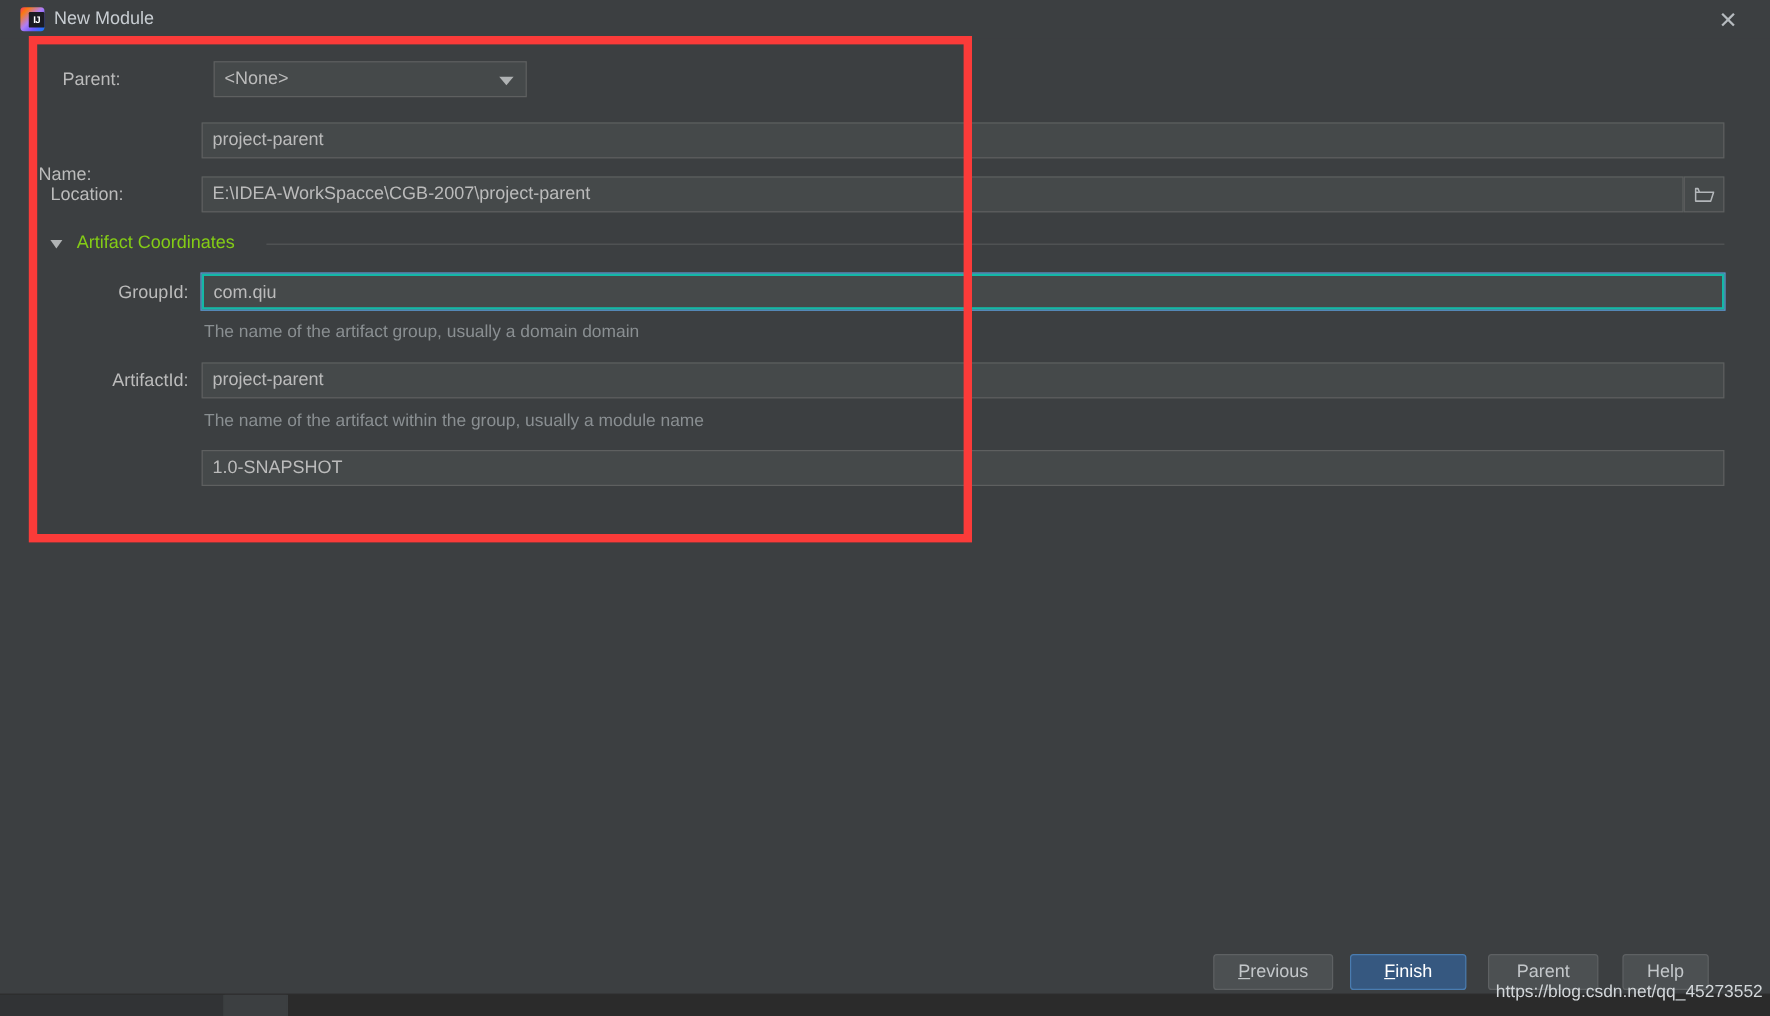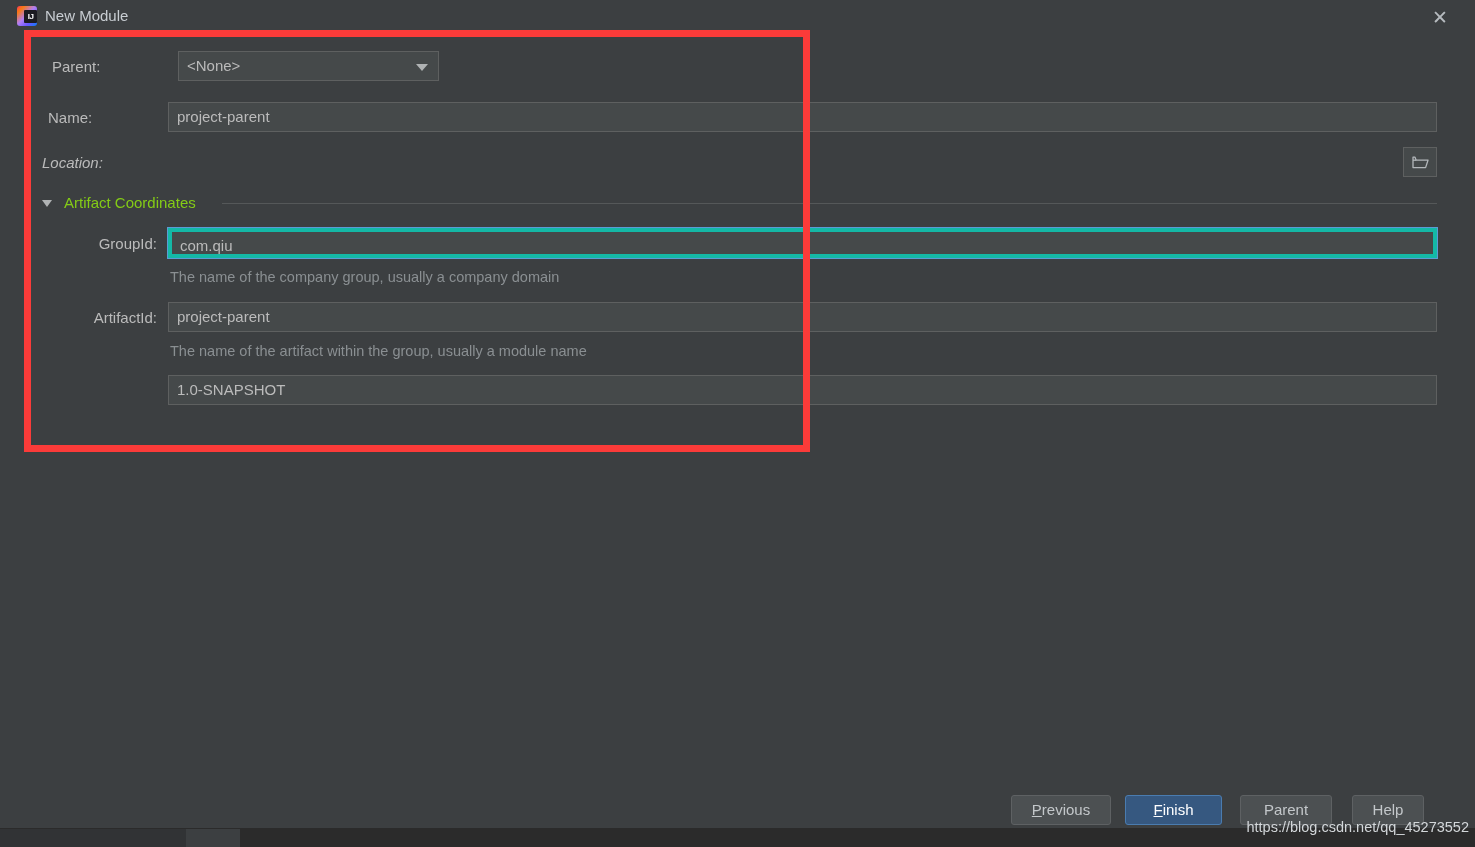--- a/index.html
+++ b/index.html
@@ -39,21 +39,21 @@
 
   
   .form{position:absolute;left:0;top:40px;width:1475px;}
   .row{position:absolute;left:0;width:1475px;height:32px;}
   .lbl{position:absolute;font-size:15px;color:#bbbbbb;line-height:32px;white-space:nowrap;}
   .lbl-r{text-align:right;}
 
   .fld{position:absolute;height:30px;background:#45494a;border:1px solid #5e6060;
        box-sizing:border-box;color:#bbbbbb;font-size:15px;line-height:28px;padding:0 8px;
        white-space:nowrap;overflow:hidden;}
-  .fld.focused{border:4px solid #14b8a6;outline:1px solid #5b9bd5;}
+  .fld.focused{border:2px solid #14b8a6;outline:1px solid #5b9bd5;}
   .combo{position:absolute;height:30px;width:261px;background:#45494a;border:1px solid #5e6060;
          box-sizing:border-box;color:#bbbbbb;font-size:15px;line-height:28px;padding:0 8px;}
   .combo-arrow{position:absolute;right:10px;top:12px;width:0;height:0;
                border-left:6px solid transparent;border-right:6px solid transparent;border-top:7px solid #b0b3b4;}
   .browse{position:absolute;width:34px;height:30px;background:#45494a;border:1px solid #5e6060;
           box-sizing:border-box;display:flex;align-items:center;justify-content:center;}
   .hint{position:absolute;font-size:14.5px;color:#8a8f92;line-height:20px;white-space:nowrap;}
 
   .section{position:absolute;left:42px;width:1395px;height:20px;}
   .sect-tri{position:absolute;left:0;top:7px;width:0;height:0;
@@ -114,45 +114,46 @@
 
       <div class="row" style="top:11px;margin-left:10px;">
         <div class="lbl" style="left:42px;">Parent:</div>
         <div class="combo" style="left:168px;">
           <span>&lt;None&gt;</span>
           <span class="combo-arrow"></span>
         </div>
       </div>
 
       <div class="row" style="top:62px;">
-        <div class="lbl" style="left:48px;">Name:</div>
+        <div class="lbl" style="left:32px;margin-top:28px;">Name:</div>
         <div class="fld" style="left:168px;width:1269px;">project-parent</div>
       </div>
 
-      <div class="row" style="top:107px;font-style:italic;">
+      <div class="row" style="top:107px;">
         <div class="lbl" style="left:42px;">Location:</div>
+        <div class="fld" style="left:168px;width:1235px;">E:\IDEA-WorkSpacce\CGB-2007\project-parent</div>
         <div class="browse" style="left:1403px;">
           <svg width="17" height="14" viewBox="0 0 17 14">
             <path d="M1 2.2 L1 12.6 L13.6 12.6 L16 5.2 L4.2 5.2 L3 2.2 Z" fill="none" stroke="#b3b7ba" stroke-width="1.3" stroke-linejoin="round"></path>
             <path d="M1 5.2 L4.2 5.2" fill="none" stroke="#b3b7ba" stroke-width="1.3"></path>
           </svg>
         </div>
       </div>
 
       <div class="section" style="top:153px;">
         <span class="sect-tri"></span>
         <span class="sect-label">Artifact Coordinates</span>
         <span class="sect-line"></span>
       </div>
 
       <div class="row" style="top:188px;">
         <div class="lbl lbl-r" style="left:0;width:157px;">GroupId:</div>
         <div class="fld focused" style="left:168px;width:1269px;">com.qiu</div>
       </div>
-      <div class="hint" style="left:170px;top:227px;">The name of the company group, usually a company domain</div>
+      <div class="hint" style="left:170px;top:227px;">The name of the artifact group, usually a domain domain</div>
 
       <div class="row" style="top:262px;">
         <div class="lbl lbl-r" style="left:0;width:157px;">ArtifactId:</div>
         <div class="fld" style="left:168px;width:1269px;">project-parent</div>
       </div>
       <div class="hint" style="left:170px;top:301px;">The name of the artifact within the group, usually a module name</div>
 
       <div class="row" style="top:335px;">
         <div class="fld" style="left:168px;width:1269px;">1.0-SNAPSHOT</div>
       </div>

